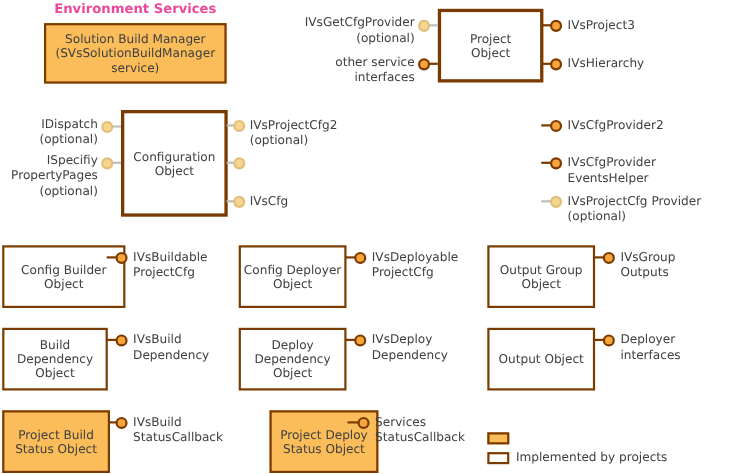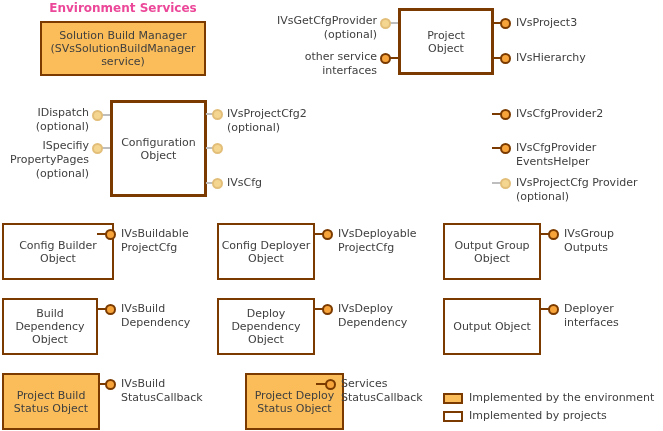--- a/index.html
+++ b/index.html
@@ -143,17 +143,16 @@
   <div class="lbl" style="left:564px;top:302px;width:70px">Deployer interfaces</div>
 
   <div class="stem" style="left:99px;top:383px;width:7px"></div>
   <div class="pin" style="left:105px;top:379px"></div>
   <div class="lbl" style="left:121px;top:377px;width:98px">IVsBuild StatusCallback</div>
   <div class="stem" style="left:316px;top:383px;width:10px"></div>
   <div class="pin" style="left:325px;top:379px"></div>
   <div class="lbl" style="left:341px;top:377px;width:98px">Services StatusCallback</div>
 
   <div class="sw env" style="left:443px;top:393px"></div>
-  <div class="lbl nw" style="left:469px;top:391px">Implemented by the environment</div>
   <div class="sw proj" style="left:443px;top:411px"></div>
   <div class="lbl nw" style="left:469px;top:409px">Implemented by projects</div>
 
 </div>
 
 </body></html>

